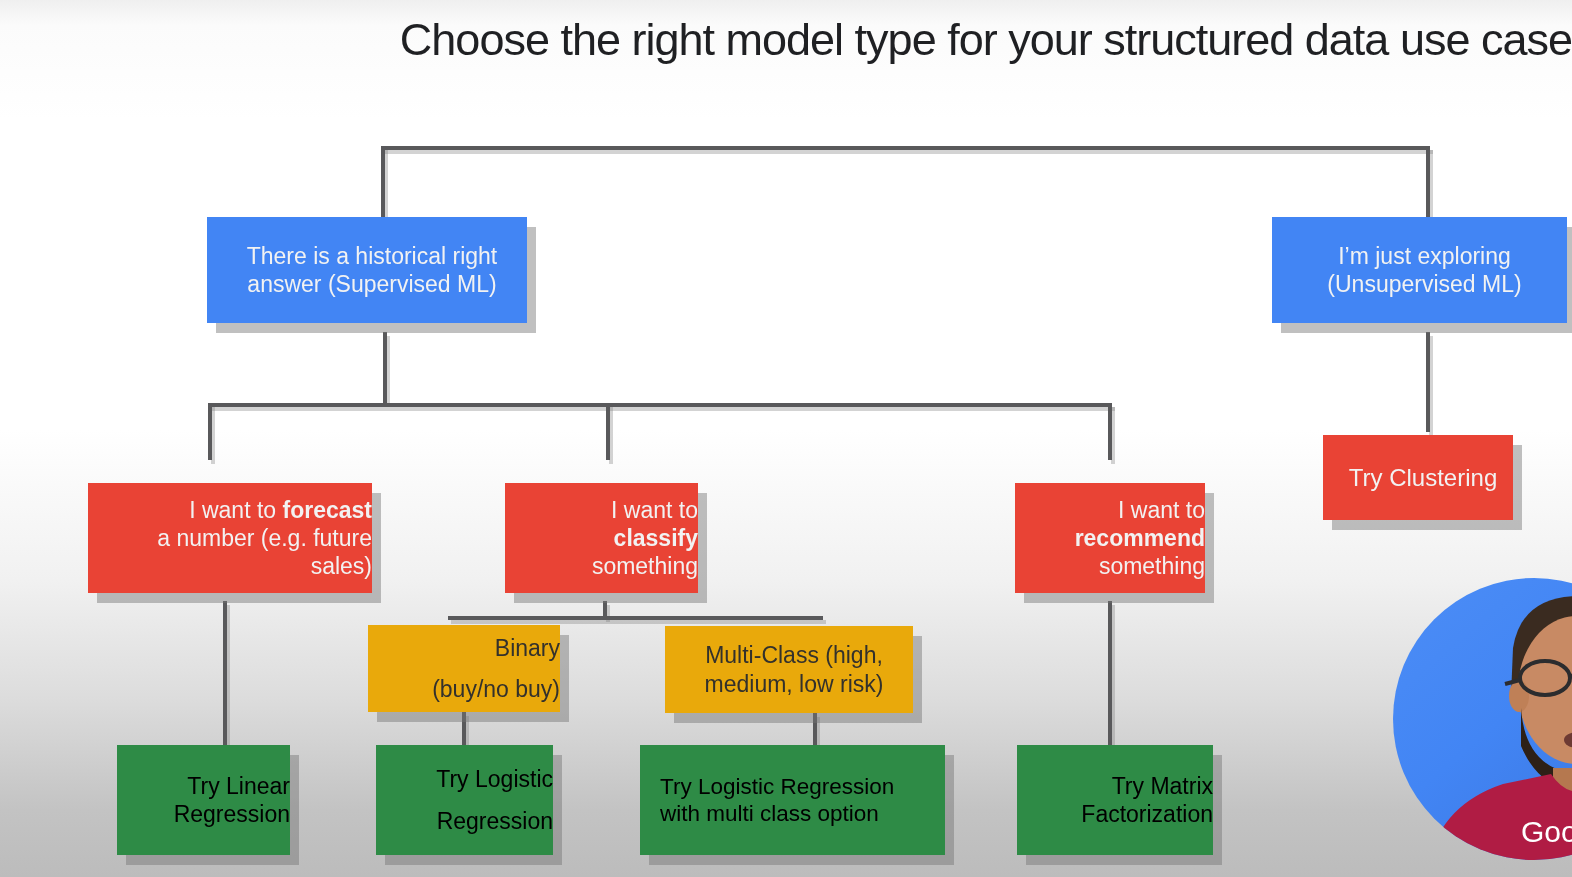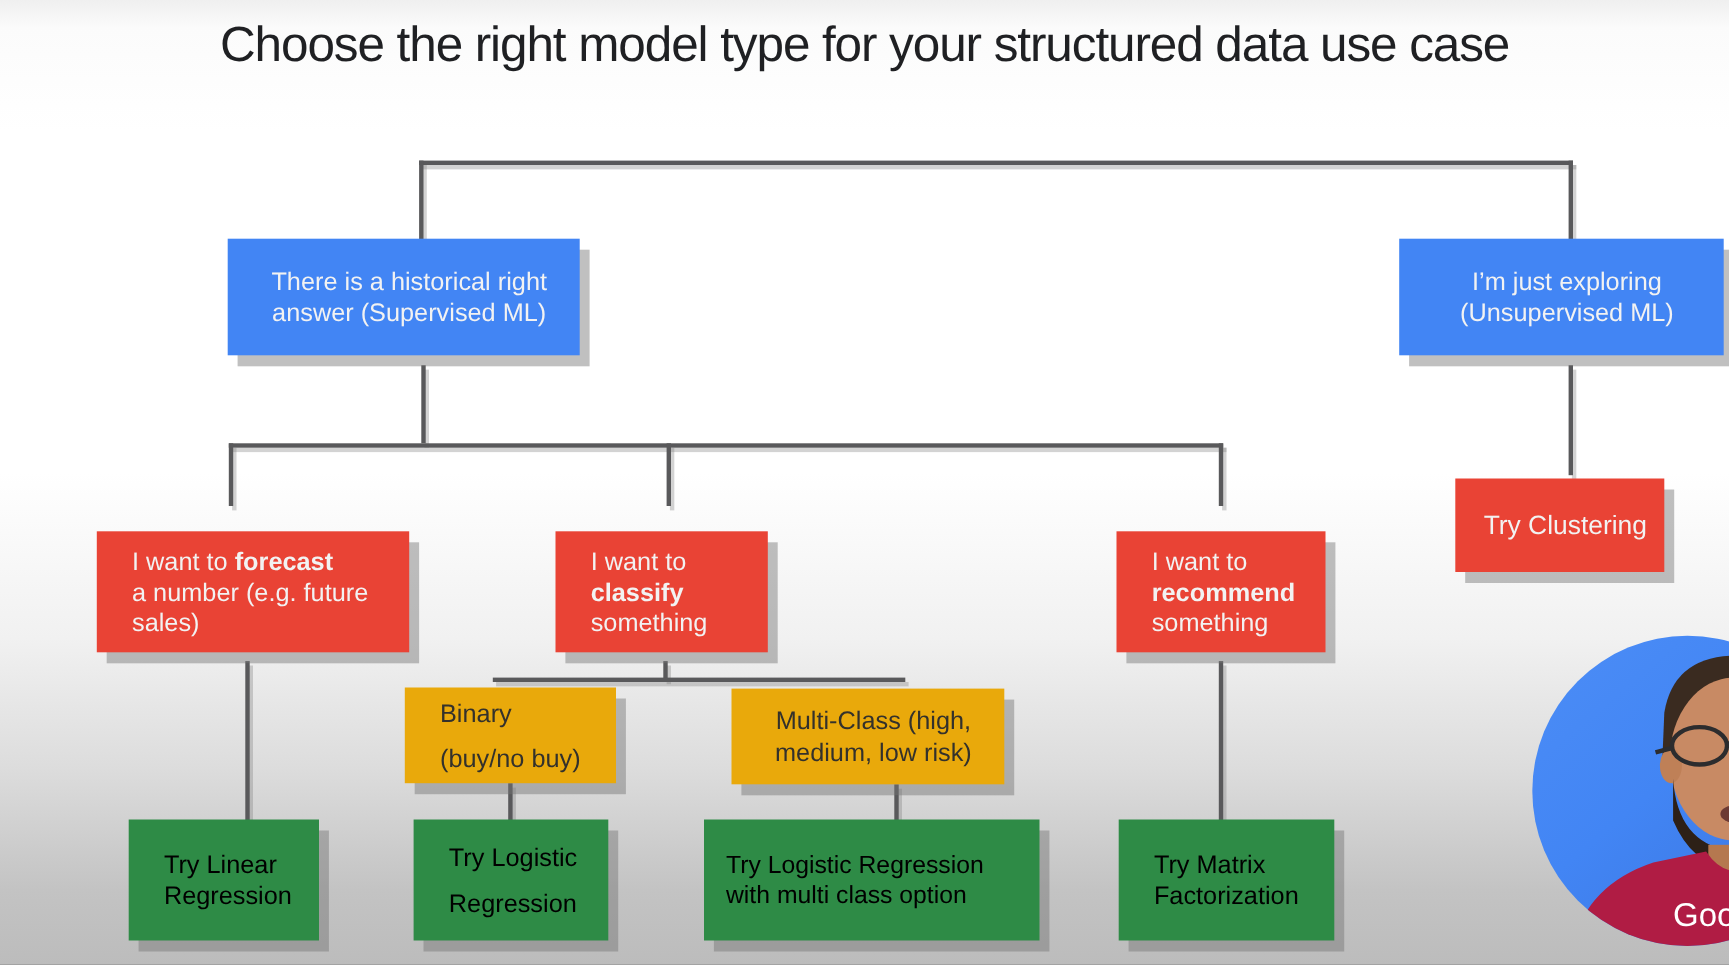--- a/index.html
+++ b/index.html
@@ -7,21 +7,21 @@
     position:relative;
     width:1572px;height:877px;
     overflow:hidden;
     font-family:"Liberation Sans","DejaVu Sans",sans-serif;
     background:linear-gradient(to bottom,
       #efefef 0px,#fbfbfb 25px,#ffffff 120px,#ffffff 430px,
       #f1f1f1 580px,#dcdcdc 700px,#c3c3c3 810px,#bcbcbc 877px);
   }
   .title{
     position:absolute;left:0;top:14px;width:1572px;
-    text-align:center;
+    text-align:right;
     font-size:45px;font-weight:400;letter-spacing:-1px;
     color:#1f2023;margin:0;
   }
   
   .line{position:absolute;background:#59595b;box-shadow:3px 4px 0 rgba(130,130,130,.35);}
   .h{height:4px;}
   .v{width:4px;}
   
   .node{
     position:absolute;
@@ -29,21 +29,21 @@
     box-sizing:border-box;
     font-size:23px;line-height:1.22;
     box-shadow:9px 10px 0 rgba(115,115,115,.45);
   }
   .node .ln{white-space:nowrap;}
   .blue{background:#4285f4;color:#f2f2f2;}
   .red{background:#e94335;color:#f2f2f2;}
   .yellow{background:#e9a90b;color:#33312c;}
   .green{background:#2e8b46;color:#000000;}
   .center{text-align:left;align-items:center;padding-left:10px;}
-  .padded{padding-left:32px;}
+  .padded{padding-left:44px;text-align:right;}
   strong{font-weight:bold;}
 
   #n-supervised{left:207px;top:217px;width:320px;height:106px;}
   #n-unsupervised{left:1272px;top:217px;width:295px;height:106px;}
   #n-forecast{left:88px;top:483px;width:284px;height:110px;}
   #n-classify{left:505px;top:483px;width:193px;height:110px;}
   #n-recommend{left:1015px;top:483px;width:190px;height:110px;}
   #n-clustering{left:1323px;top:435px;width:190px;height:85px;font-size:24px;}
   #n-binary{left:368px;top:625px;width:192px;height:87px;gap:12px;}
   #n-multiclass{left:665px;top:626px;width:248px;height:87px;}

